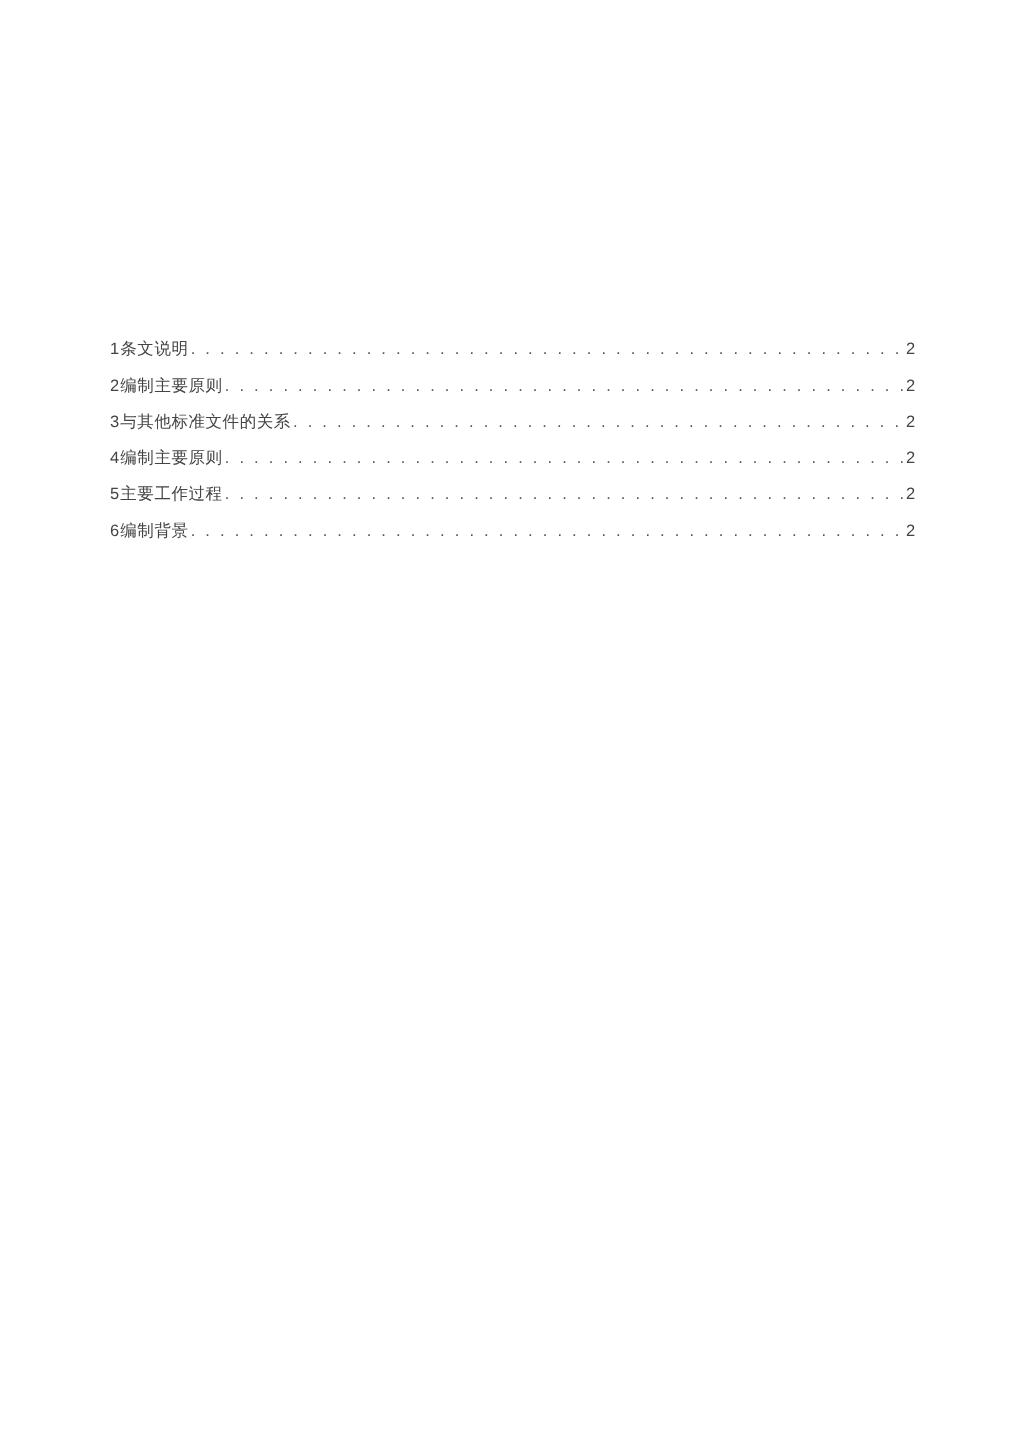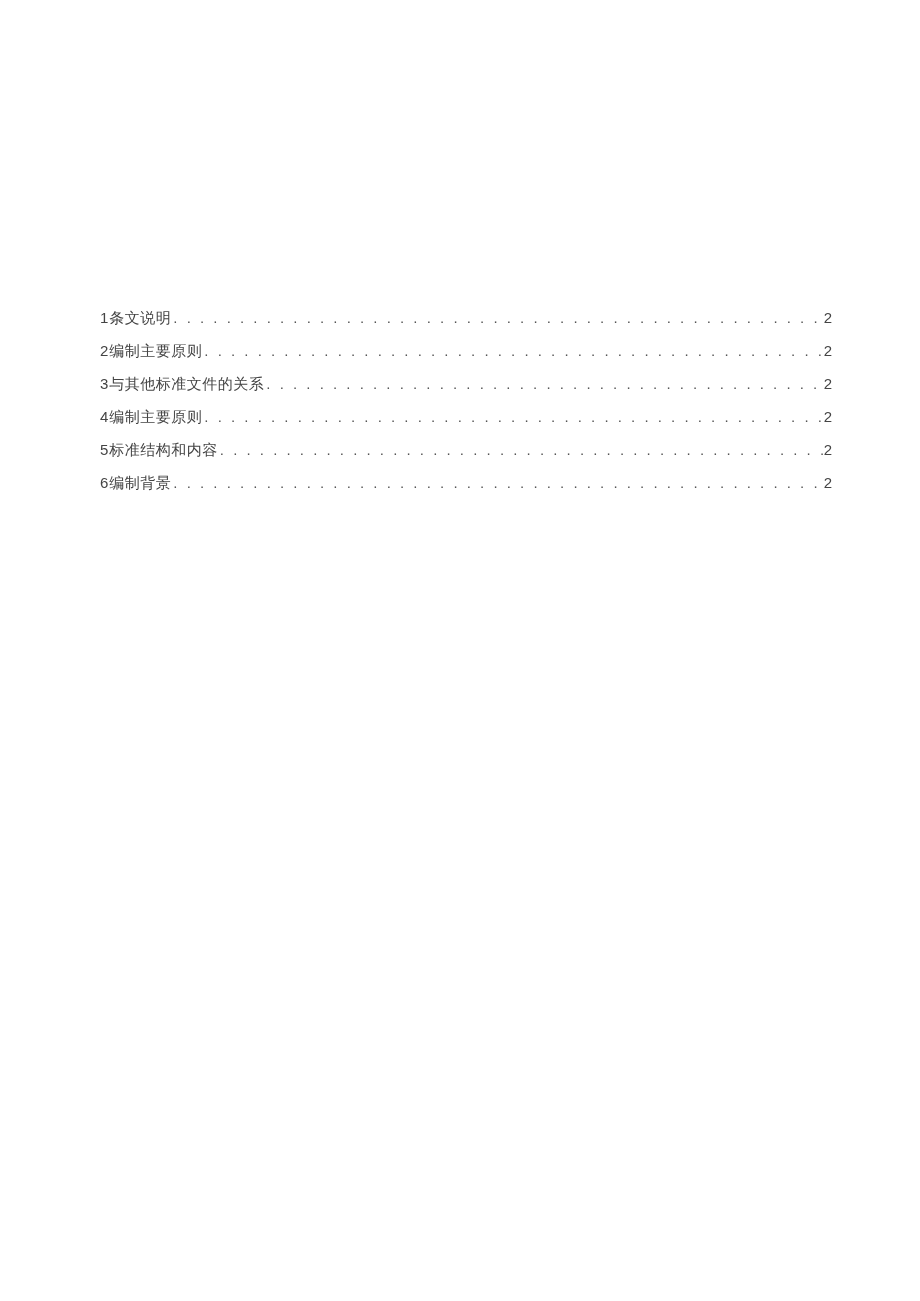--- a/index.html
+++ b/index.html
@@ -73,21 +73,21 @@
 
     <div class="toc-entry">
       <span class="toc-num">4</span>
       <span class="toc-title">编制主要原则</span>
       <span class="toc-dots">. . . . . . . . . . . . . . . . . . . . . . . . . . . . . . . . . . . . . . . . . . . . . . . . . . . . . . . . . . . . . . . . . . . . . . . . . . . . . . . . . . . . . . . . . . . . . . . . . . . . . . . . . . . . . . . . . . . . . . . . . . . . . . . . . . . . . . . . . . . . . . . . . . . . . . . . . . . . . . . .</span>
       <span class="toc-page">2</span>
     </div>
 
     <div class="toc-entry">
       <span class="toc-num">5</span>
-      <span class="toc-title">标准结构和内容</span>
+      <span class="toc-title">主要工作过程</span>
       <span class="toc-dots">. . . . . . . . . . . . . . . . . . . . . . . . . . . . . . . . . . . . . . . . . . . . . . . . . . . . . . . . . . . . . . . . . . . . . . . . . . . . . . . . . . . . . . . . . . . . . . . . . . . . . . . . . . . . . . . . . . . . . . . . . . . . . . . . . . . . . . . . . . . . . . . . . . . . . . . . . . . . . . . .</span>
       <span class="toc-page">2</span>
     </div>
 
     <div class="toc-entry">
       <span class="toc-num">6</span>
       <span class="toc-title">编制背景</span>
       <span class="toc-dots">. . . . . . . . . . . . . . . . . . . . . . . . . . . . . . . . . . . . . . . . . . . . . . . . . . . . . . . . . . . . . . . . . . . . . . . . . . . . . . . . . . . . . . . . . . . . . . . . . . . . . . . . . . . . . . . . . . . . . . . . . . . . . . . . . . . . . . . . . . . . . . . . . . . . . . . . . . . . . . . .</span>
       <span class="toc-page">2</span>
     </div>

